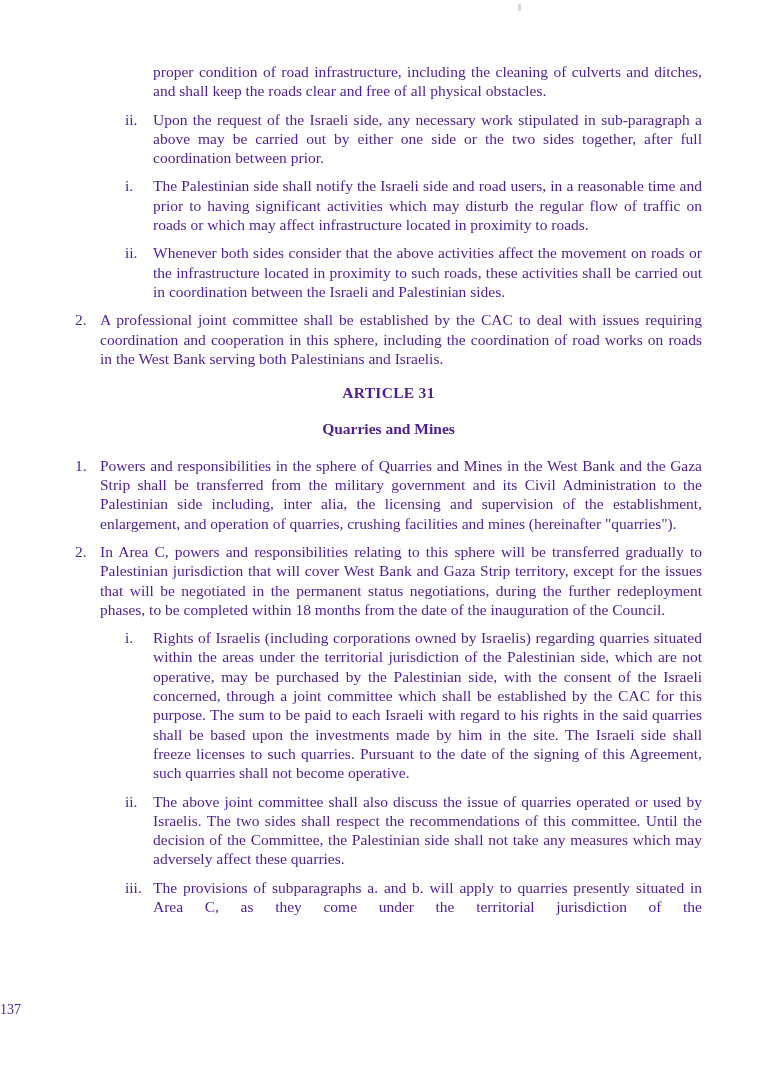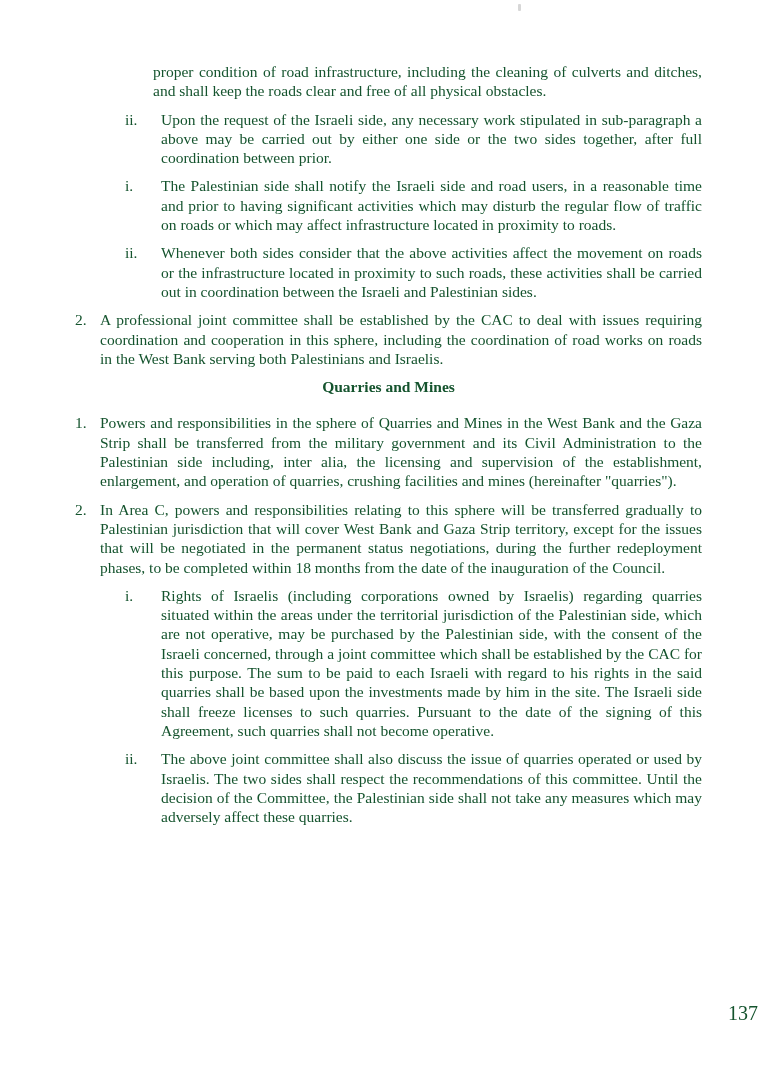--- a/index.html
+++ b/index.html
@@ -3,21 +3,21 @@
 <meta charset="utf-8">
 <style>
   * { box-sizing: border-box; }
   html, body { margin: 0; padding: 0; background: #ffffff; }
   .page {
     position: relative;
     width: 758px;
     height: 1078px;
     background: #ffffff;
     font-family: "Liberation Serif", "DejaVu Serif", serif;
-    color: #14532d;
+    color: #4c1d95;
     overflow: hidden;
   }
   .scan-mark {
     position: absolute;
     left: 518px;
     top: 4px;
     width: 3px;
     height: 7px;
     background: #bcbcbc;
     opacity: 0.6;
@@ -27,21 +27,21 @@
     position: absolute;
     top: 62px;
     left: 75px;
     width: 627px;
     font-size: 15.5px;
     line-height: 19.3px;
   }
   .block { margin: 0 0 9px 0; text-align: justify; }
   p.block { padding: 0; }
   .cont { margin-left: 78px; }
-  .sub { display: flex; margin-left: 50px; gap: 8px; }
+  .sub { display: flex; margin-left: 50px; }
   .main { display: flex; }
   .marker { flex: 0 0 28px; text-align: left; }
   .main > .marker { flex: 0 0 25px; }
   .body { flex: 1 1 auto; text-align: justify; }
   .title {
     text-align: center;
     font-weight: bold;
     font-size: 15.5px;
     margin: 15px 0 17px 0;
     letter-spacing: 0.3px;
@@ -51,22 +51,22 @@
     font-weight: bold;
     font-size: 15.5px;
     margin: 0 0 17px 0;
   }
   .justify-last { text-align-last: justify; }
   .pageno {
     position: absolute;
     left: 0;
     right: 0;
     top: 1002px;
-    text-align: right;
-    font-size: 20px;
+    text-align: left;
+    font-size: 14px;
   }
 </style>
 </head>
 <body>
 
 <div class="page">
 
   <div class="scan-mark"></div>
 
   <div class="content">
@@ -86,20 +86,21 @@
     <div class="block sub">
       <span class="marker">ii.</span>
       <span class="body">Whenever both sides consider that the above activities affect the movement on roads or the infrastructure located in proximity to such roads, these activities shall be carried out in coordination between the Israeli and Palestinian sides.</span>
     </div>
 
     <div class="block main">
       <span class="marker">2.</span>
       <span class="body">A professional joint committee shall be established by the CAC to deal with issues requiring coordination and cooperation in this sphere, including the coordination of road works on roads in the West Bank serving both Palestinians and Israelis.</span>
     </div>
 
+    <h1 class="title">ARTICLE 31</h1>
 
     <h2 class="subtitle">Quarries and Mines</h2>
 
     <div class="block main">
       <span class="marker">1.</span>
       <span class="body">Powers and responsibilities in the sphere of Quarries and Mines in the West Bank and the Gaza Strip shall be transferred from the military government and its Civil Administration to the Palestinian side including, inter alia, the licensing and supervision of the establishment, enlargement, and operation of quarries, crushing facilities and mines (hereinafter "quarries").</span>
     </div>
 
     <div class="block main">
       <span class="marker">2.</span>
@@ -109,18 +110,22 @@
     <div class="block sub">
       <span class="marker">i.</span>
       <span class="body">Rights of Israelis (including corporations owned by Israelis) regarding quarries situated within the areas under the territorial jurisdiction of the Palestinian side, which are not operative, may be purchased by the Palestinian side, with the consent of the Israeli concerned, through a joint committee which shall be established by the CAC for this purpose. The sum to be paid to each Israeli with regard to his rights in the said quarries shall be based upon the investments made by him in the site. The Israeli side shall freeze licenses to such quarries. Pursuant to the date of the signing of this Agreement, such quarries shall not become operative.</span>
     </div>
 
     <div class="block sub">
       <span class="marker">ii.</span>
       <span class="body">The above joint committee shall also discuss the issue of quarries operated or used by Israelis. The two sides shall respect the recommendations of this committee. Until the decision of the Committee, the Palestinian side shall not take any measures which may adversely affect these quarries.</span>
     </div>
 
+    <div class="block sub">
+      <span class="marker">iii.</span>
+      <span class="body justify-last">The provisions of subparagraphs a. and b. will apply to quarries presently situated in Area C, as they come under the territorial jurisdiction of the</span>
+    </div>
 
   </div>
 
   <div class="pageno">137</div>
 
 </div>
 
 </body></html>

